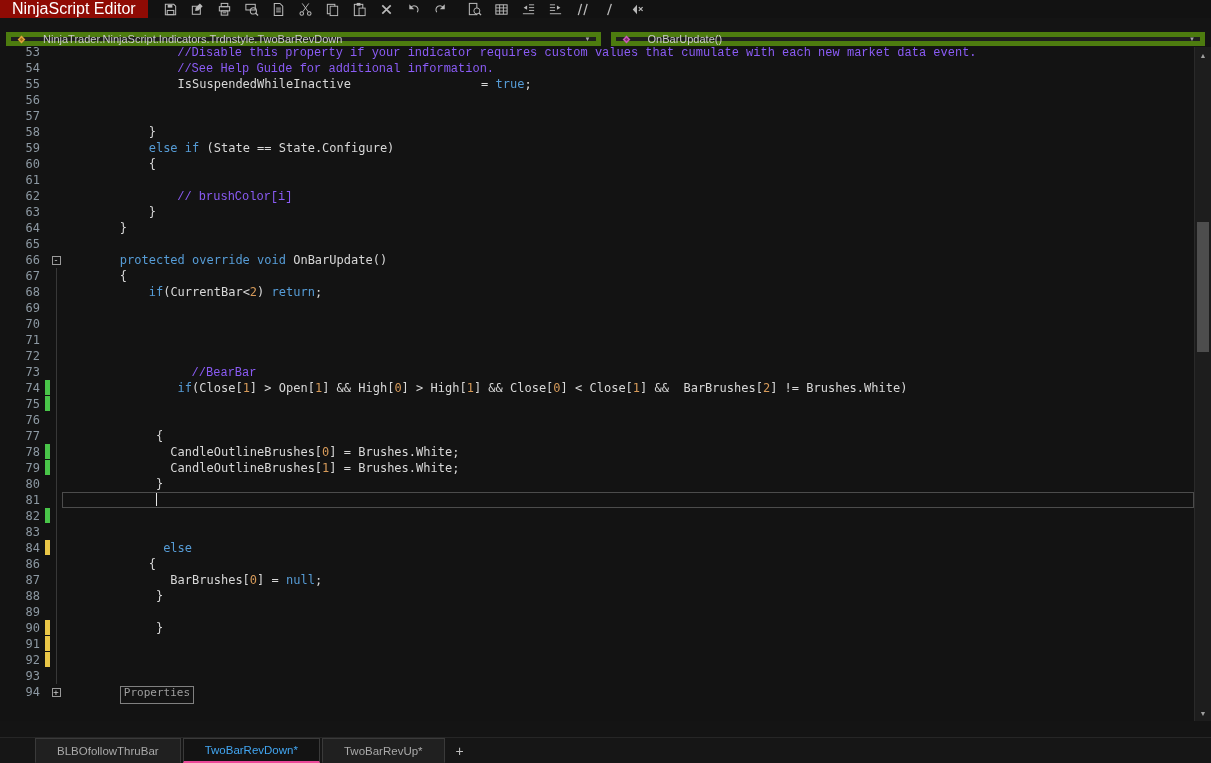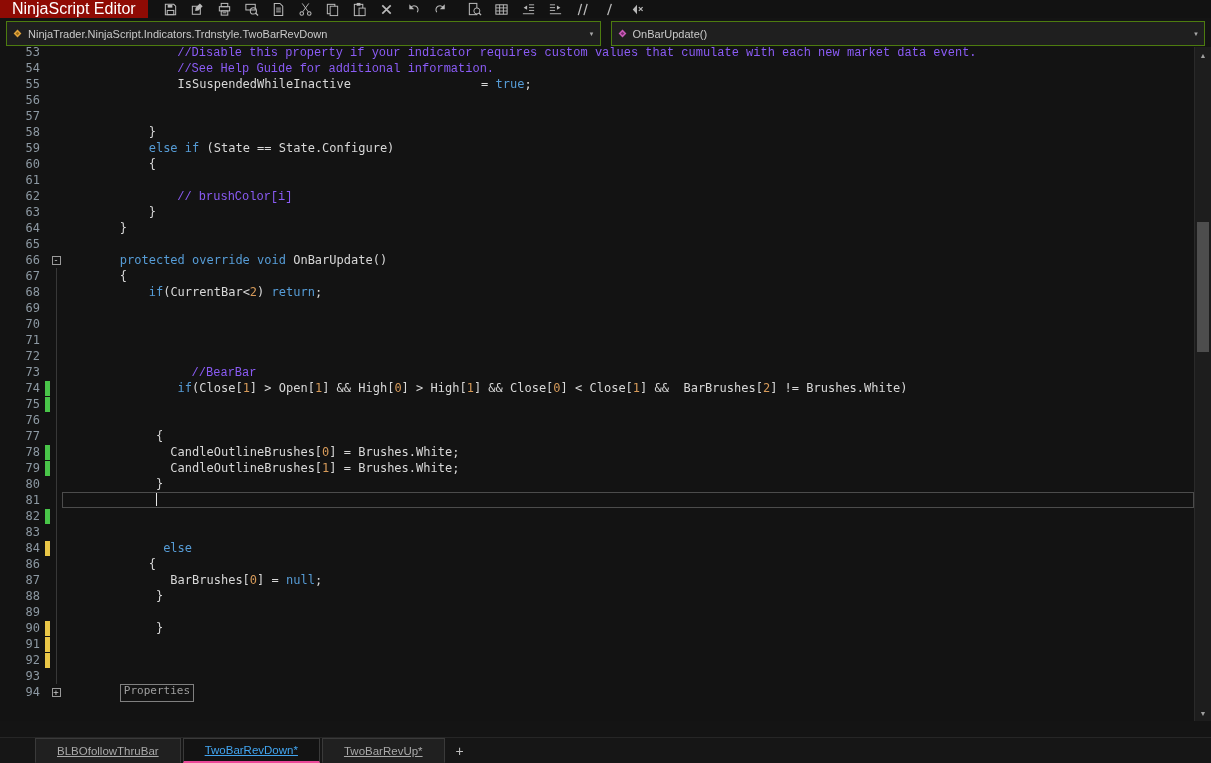--- a/index.html
+++ b/index.html
@@ -13,33 +13,33 @@
   .title { background:#8f0b04; color:#ffffff; font-size:16px; height:18px;
            display:flex; align-items:center; padding:0 12px; white-space:nowrap; }
   .toolbar { display:flex; align-items:center; margin-left:15px; gap:11px; height:18px; }
   .tbtn { width:16px; height:16px; display:inline-flex; align-items:center; justify-content:center; }
   .tbtn.gap { margin-left:7px; }
   .tbtn svg { width:15px; height:15px; }
 
   
   .navrow { position:absolute; top:18px; left:0; right:0; height:29px; background:#141414;
             display:flex; align-items:flex-end; gap:10px; padding:0 6px 1px 6px; }
-  .dropdown { flex:1; height:25px; background:#1f1f1f; border:1px solid #4d7c0f;
-              display:flex; align-items:center; gap:5px; padding:0 5px;
+  .dropdown { flex:1; height:14px; background:#1f1f1f; border:5px solid #4d7c0f;
+              display:flex; align-items:center; gap:16px; padding:0 5px;
               font-size:11px; color:#c9c9c9; }
   .dd-text { flex:1; white-space:nowrap; overflow:hidden; }
   .dd-icon svg { width:11px; height:11px; display:block; }
   .chev { font-size:6px; color:#a8a8a8; line-height:1; }
 
   
   .editor { position:absolute; top:47px; left:0; right:0; height:674px;
             background:#131313; overflow:hidden; }
   .lines { position:absolute; top:-3px; left:0; right:17px; }
   .code-row { display:flex; height:16px;
-              font-family:"DejaVu Sans Mono", monospace; font-size:12px; line-height:16px;align-items:center; }
+              font-family:"DejaVu Sans Mono", monospace; font-size:12px; line-height:16px; }
   .ln { width:42px; text-align:right; padding-right:2px; color:#8d99a3; flex:0 0 42px; }
   .mk { width:8px; flex:0 0 8px; }
   .bar { display:block; width:5px; height:15px; margin-left:3px; }
   .bar.green { background:#49c549; }
   .bar.yellow { background:#e9c647; }
   .ol { width:12px; flex:0 0 12px; display:flex; align-items:center; justify-content:center; position:relative; }
   .obox { position:relative; z-index:2; width:9px; height:9px; border:1px solid #9a9a9a; background:#131313;
           color:#cccccc; font-size:9px; line-height:7px; text-align:center; font-style:normal;
           font-family:"DejaVu Sans Mono", monospace; }
   .oline { width:1px; height:16px; background:#383838; }
@@ -61,21 +61,21 @@
             align-items:center; justify-content:center; font-size:7px; color:#a0a0a0; }
   .sb-btn.up { top:0; }
   .sb-btn.down { bottom:0; }
   .sb-thumb { position:absolute; left:2px; right:2px; top:175px; height:130px; background:#4d4d4d; }
 
   
   .hstrip { position:absolute; top:721px; left:0; right:0; height:16px; background:#141414; }
   .tabbar { position:absolute; top:737px; left:0; right:0; height:26px; background:#161616;
             border-top:1px solid #262626; display:flex; align-items:stretch; padding-left:35px; gap:2px; }
   .tab { display:flex; align-items:center; padding:0 21px; font-size:11.5px; color:#a9a9a9;
-         background:#202020; border:1px solid #3a3a3a; border-bottom:1px solid transparent; white-space:nowrap;text-decoration:underline; }
+         background:#202020; border:1px solid #3a3a3a; border-bottom:1px solid transparent; white-space:nowrap; }
   .tab.active { background:#131313; color:#42a5f0; border-bottom:2px solid #ec4899; }
   .newtab { display:flex; align-items:center; justify-content:center; width:26px;
             color:#c0c0c0; font-size:14px; }
 </style>
 </head>
 <body>
 
 <div class="app">
 
   <div class="titlebar">

